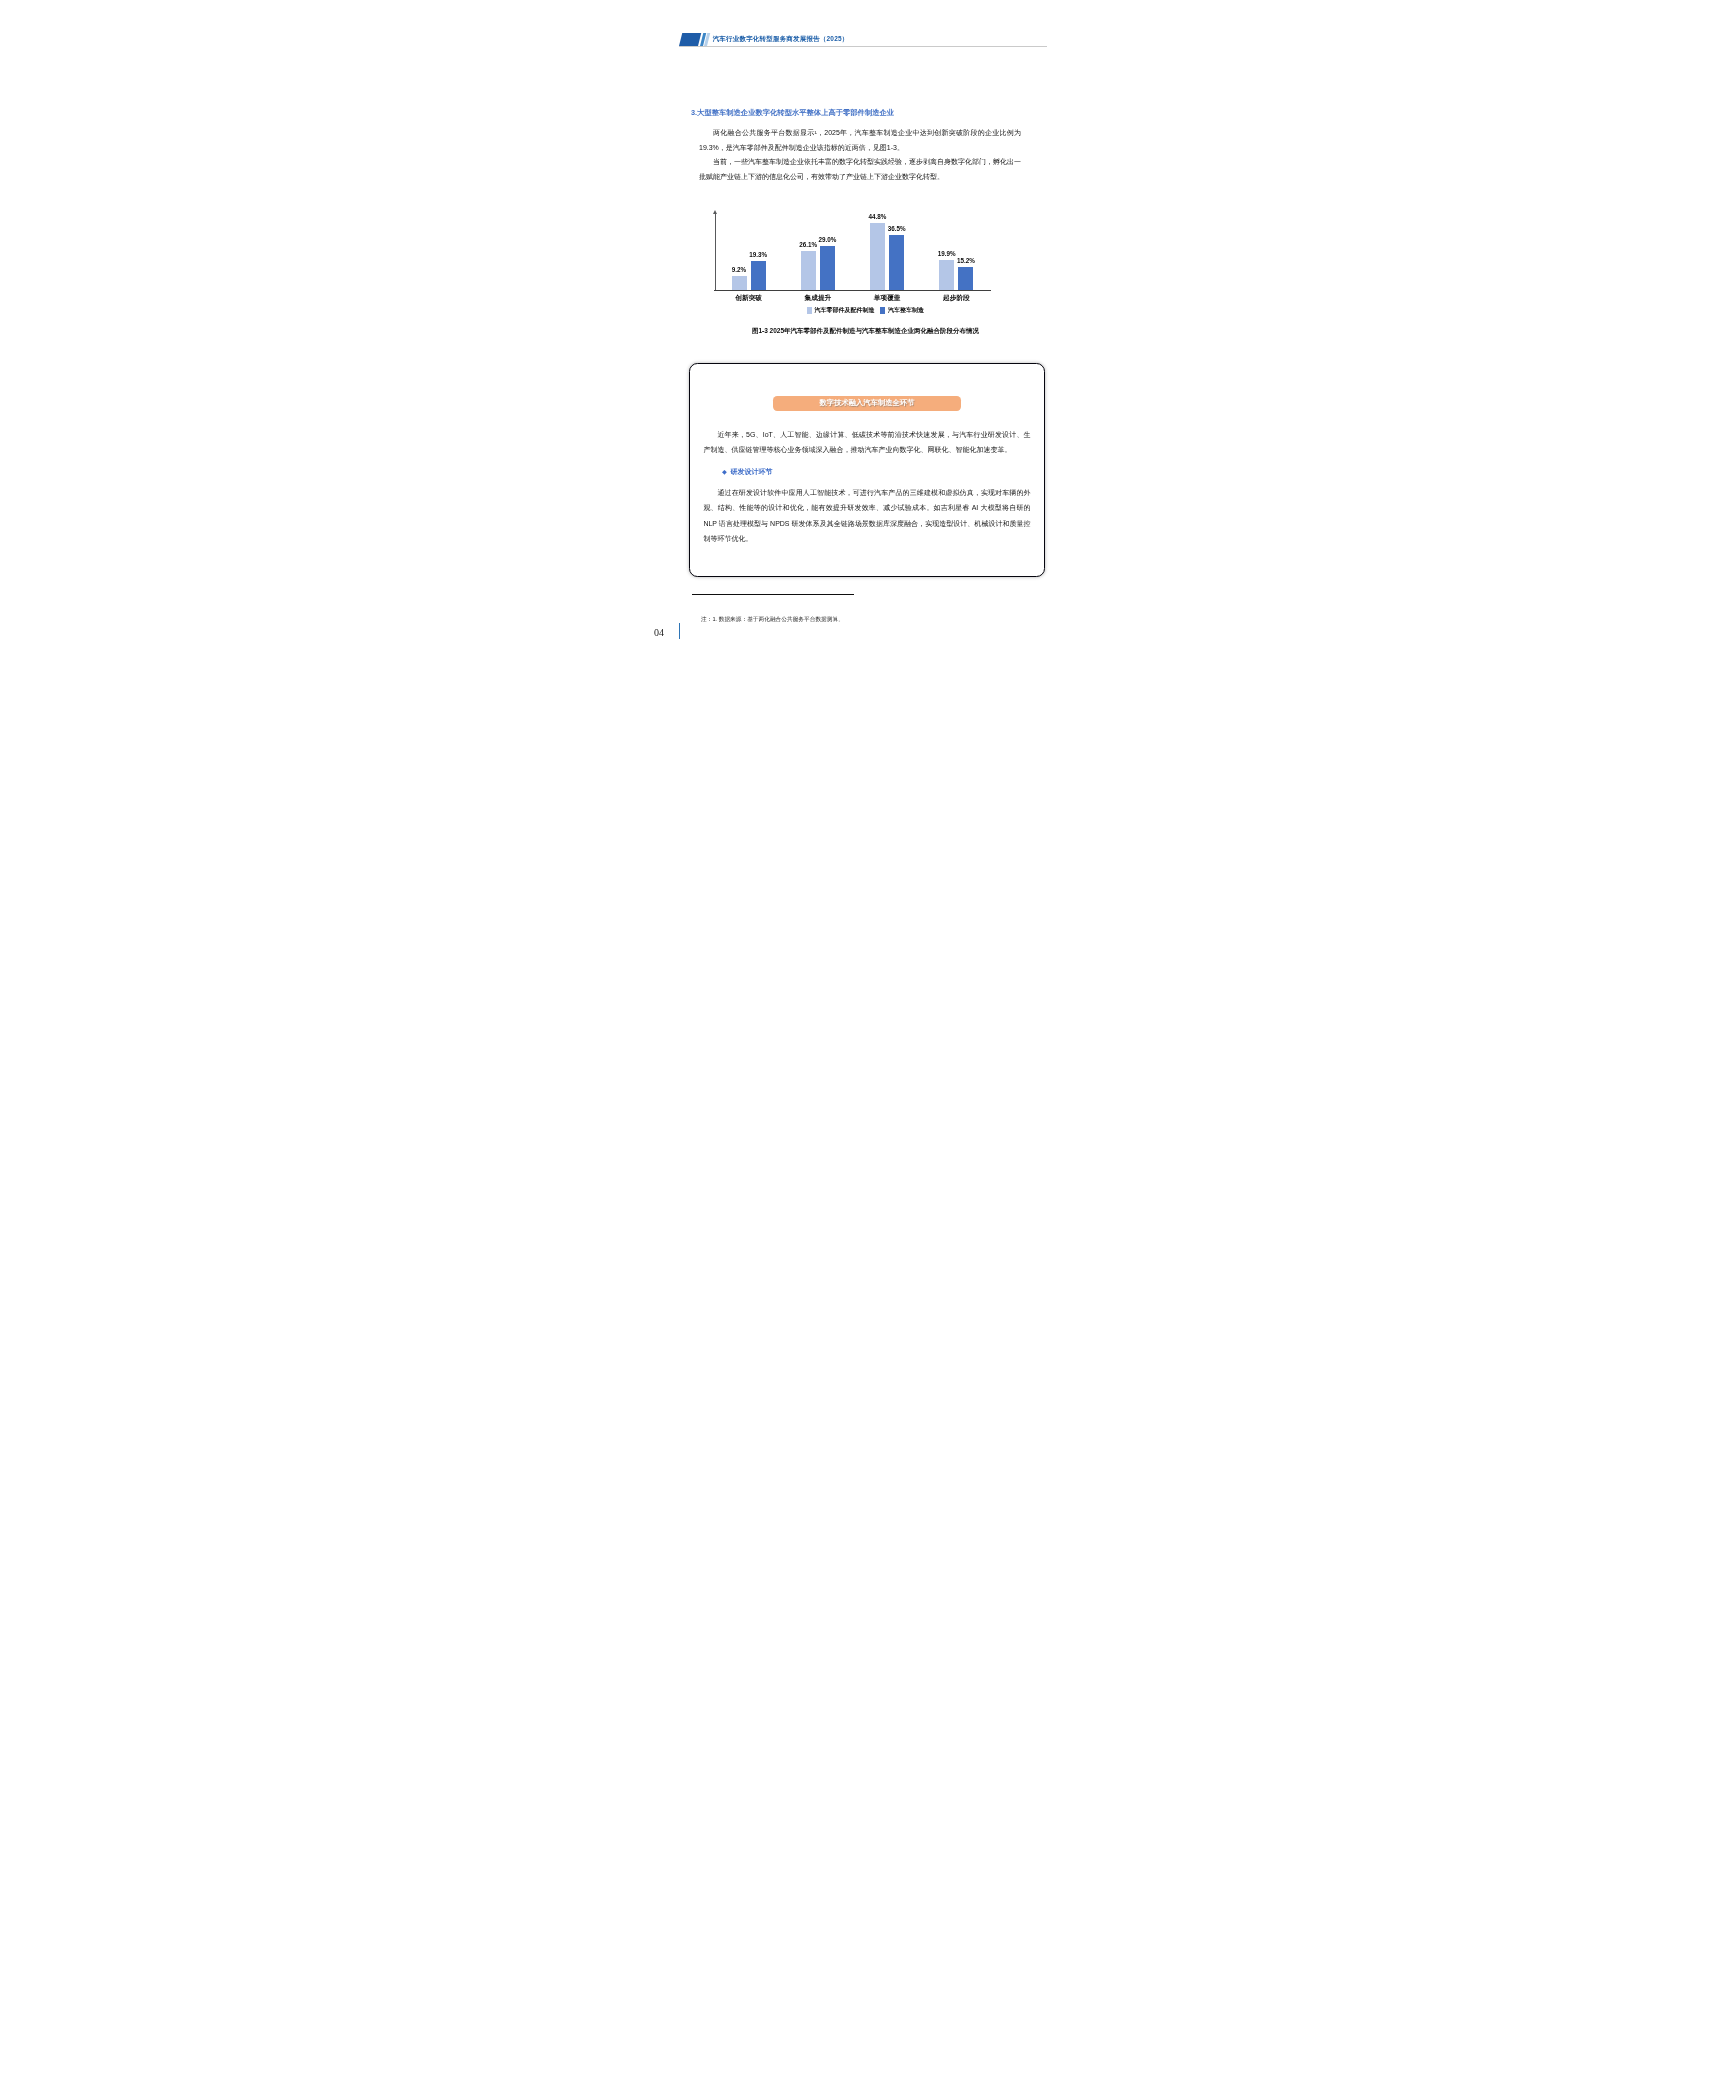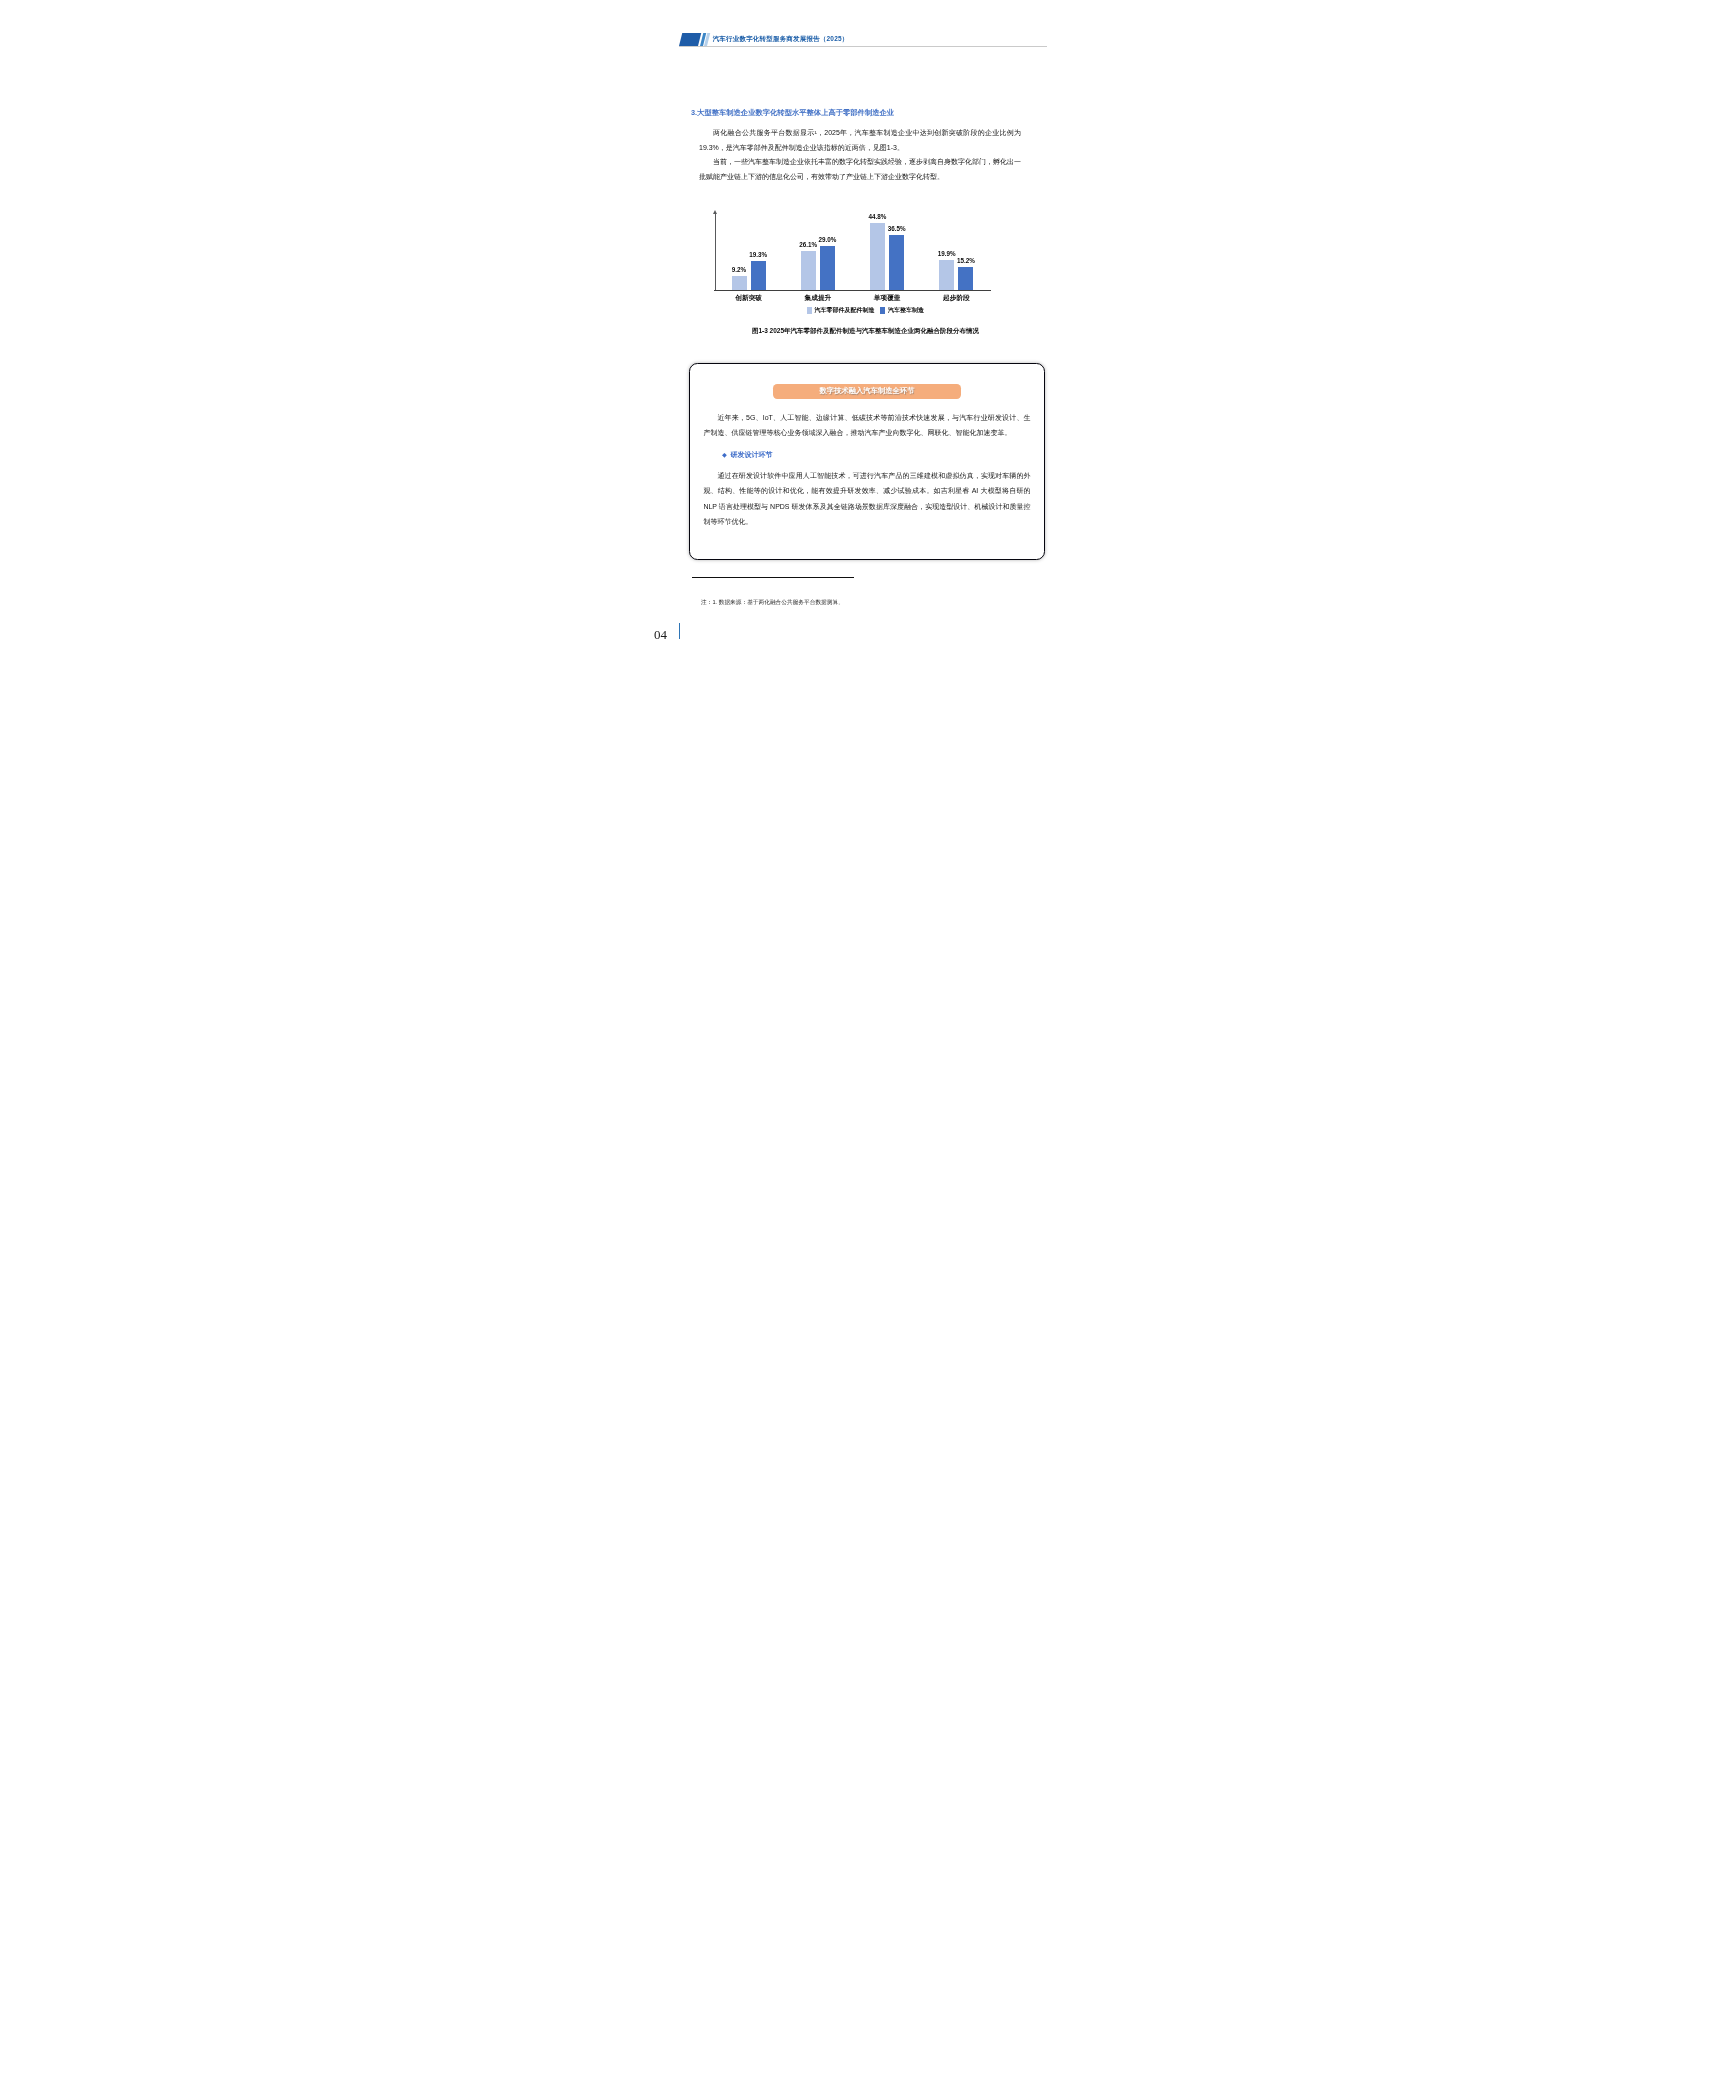--- a/index.html
+++ b/index.html
@@ -32,33 +32,33 @@
   .value-label{position:absolute;left:50%;transform:translateX(-50%);font-size:6.3px;font-weight:bold;white-space:nowrap;color:#0d0d0d;}
   .cat-label{position:absolute;top:calc(100% + 4.6px);left:50%;transform:translateX(-50%);font-size:6.7px;font-weight:bold;white-space:nowrap;color:#0d0d0d;}
   .legend{position:absolute;left:0;top:96px;width:100%;display:flex;justify-content:center;align-items:center;gap:5.9px;}
   .legend-item{display:flex;align-items:center;gap:2.9px;}
   .legend-swatch{width:4.6px;height:7.1px;display:inline-block;}
   .legend-label{font-size:6px;font-weight:bold;color:#0d0d0d;white-space:nowrap;}
   .figure-caption{margin-top:6.7px;text-align:center;font-size:6.5px;font-weight:bold;color:#0d0d0d;}
 
   
   .callout{position:relative;margin:27px 0 0 54px;width:356px;box-sizing:border-box;border:0.8px solid #06060f;border-radius:8.4px;box-shadow:0 0 3.8px rgba(0,0,0,.30);padding:16px 13.4px 29px 13.4px;background:#fff;}
-  .callout-title{width:188px;margin:4px auto;background:#f5ad7c;border-radius:4.2px;text-align:center;color:#ffffff;font-size:7.3px;font-weight:bold;padding:2.9px 0;text-shadow:0.8px 0.8px 0.8px rgba(110,110,110,.55);}
+  .callout-title{width:188px;margin:16px auto;background:#f5ad7c;border-radius:4.2px;text-align:center;color:#ffffff;font-size:7.3px;font-weight:bold;padding:2.9px 0;text-shadow:0.8px 0.8px 0.8px rgba(110,110,110,.55);}
   .callout-intro{margin:11px 0 0 0;font-size:7px;line-height:15px;text-indent:2em;color:#141414;text-align:justify;}
   .callout-bullet{margin:10px 0 0 18.5px;display:flex;align-items:center;gap:3.8px;}
   .diamond{color:#3e6dc9;font-size:6.3px;line-height:1;}
   .bullet-label{color:#3e6dc9;font-size:7px;font-weight:bold;}
   .callout-body{margin:7.6px 0 0 0;font-size:7px;line-height:15.5px;text-indent:2em;color:#141414;text-align:justify;}
 
   
   .footnote-rule{margin:17px 0 0 57px;width:162px;height:1.3px;background:#0f0f0f;}
   .footnote-text{margin:21px 0 0 66px;font-size:5.7px;color:#1c1c1c;}
 
   
-  .page-number{position:absolute;left:19px;top:627px;font-family:"Liberation Serif", serif;font-size:13px;color:#1c1c1c;}
+  .page-number{position:absolute;left:19px;top:627px;font-family:"Liberation Serif", serif;font-size:10px;color:#1c1c1c;}
   .page-number-bar{position:absolute;left:44px;top:623px;width:1.3px;height:15.5px;background:#2e75b6;}
 </style>
 </head>
 <body>
 
 <div class="page">
 
   <div class="header">
     <div class="header-inner">
       <div class="logo">

